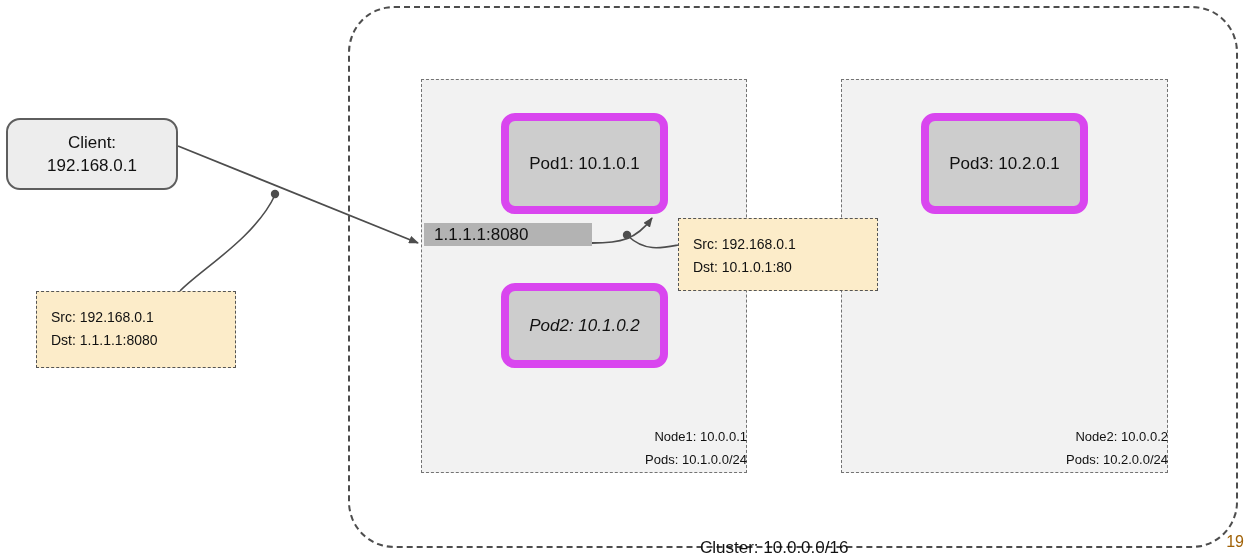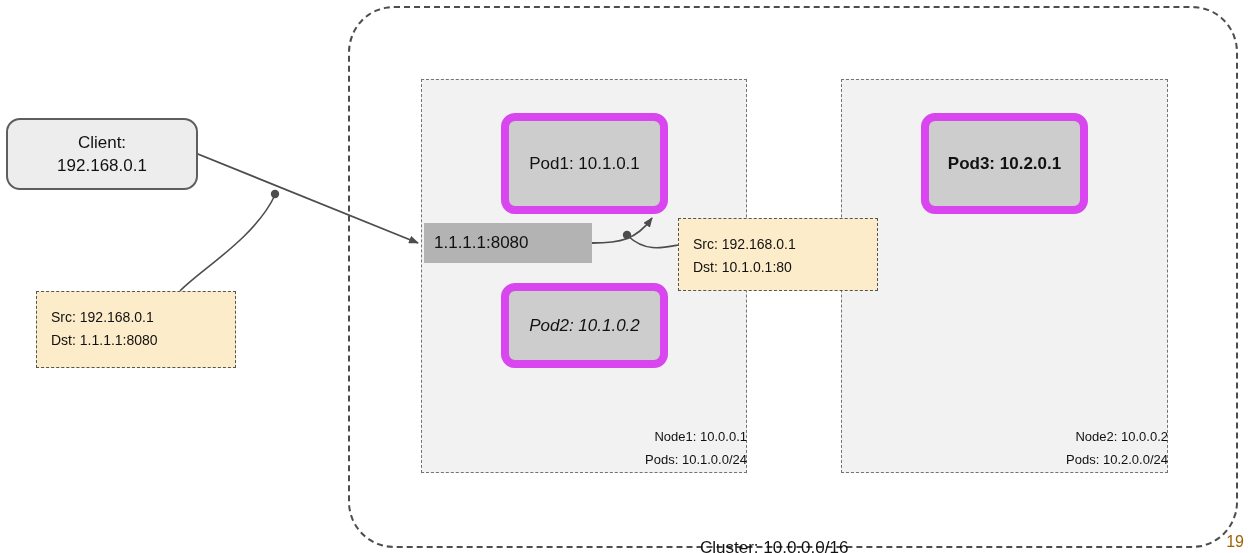--- a/index.html
+++ b/index.html
@@ -55,21 +55,21 @@
     color: #111;
     white-space: nowrap;
   }
   #node1-label { left: 421px; top: 425px; width: 326px; }
   #node2-label { left: 841px; top: 425px; width: 327px; }
 
   
   #client-box {
     left: 6px;
     top: 118px;
-    width: 192px;
+    width: 172px;
     height: 72px;
     background: #ededed;
     border: 2px solid #5e5e5e;
     border-radius: 14px;
     box-sizing: border-box;
     display: flex;
     flex-direction: column;
     align-items: center;
     justify-content: center;
     font-size: 17px;
@@ -85,28 +85,28 @@
     box-sizing: border-box;
     display: flex;
     align-items: center;
     justify-content: center;
     font-size: 17px;
     color: #111;
     white-space: nowrap;
   }
   #pod1-box { left: 501px; top: 113px; width: 167px; height: 101px; }
   #pod2-box { left: 501px; top: 283px; width: 167px; height: 85px; font-style: italic; }
-  #pod3-box { left: 921px; top: 113px; width: 167px; height: 101px; font-weight: bold; }
+  #pod3-box { left: 921px; top: 113px; width: 167px; height: 101px; }
 
   
   #service-box {
     left: 424px;
     top: 223px;
     width: 168px;
-    height: 40px;
+    height: 23px;
     background: #b3b3b3;
     display: flex;
     align-items: center;
     padding-left: 10px;
     box-sizing: border-box;
     font-size: 17px;
     color: #111;
     white-space: nowrap;
   }
 

